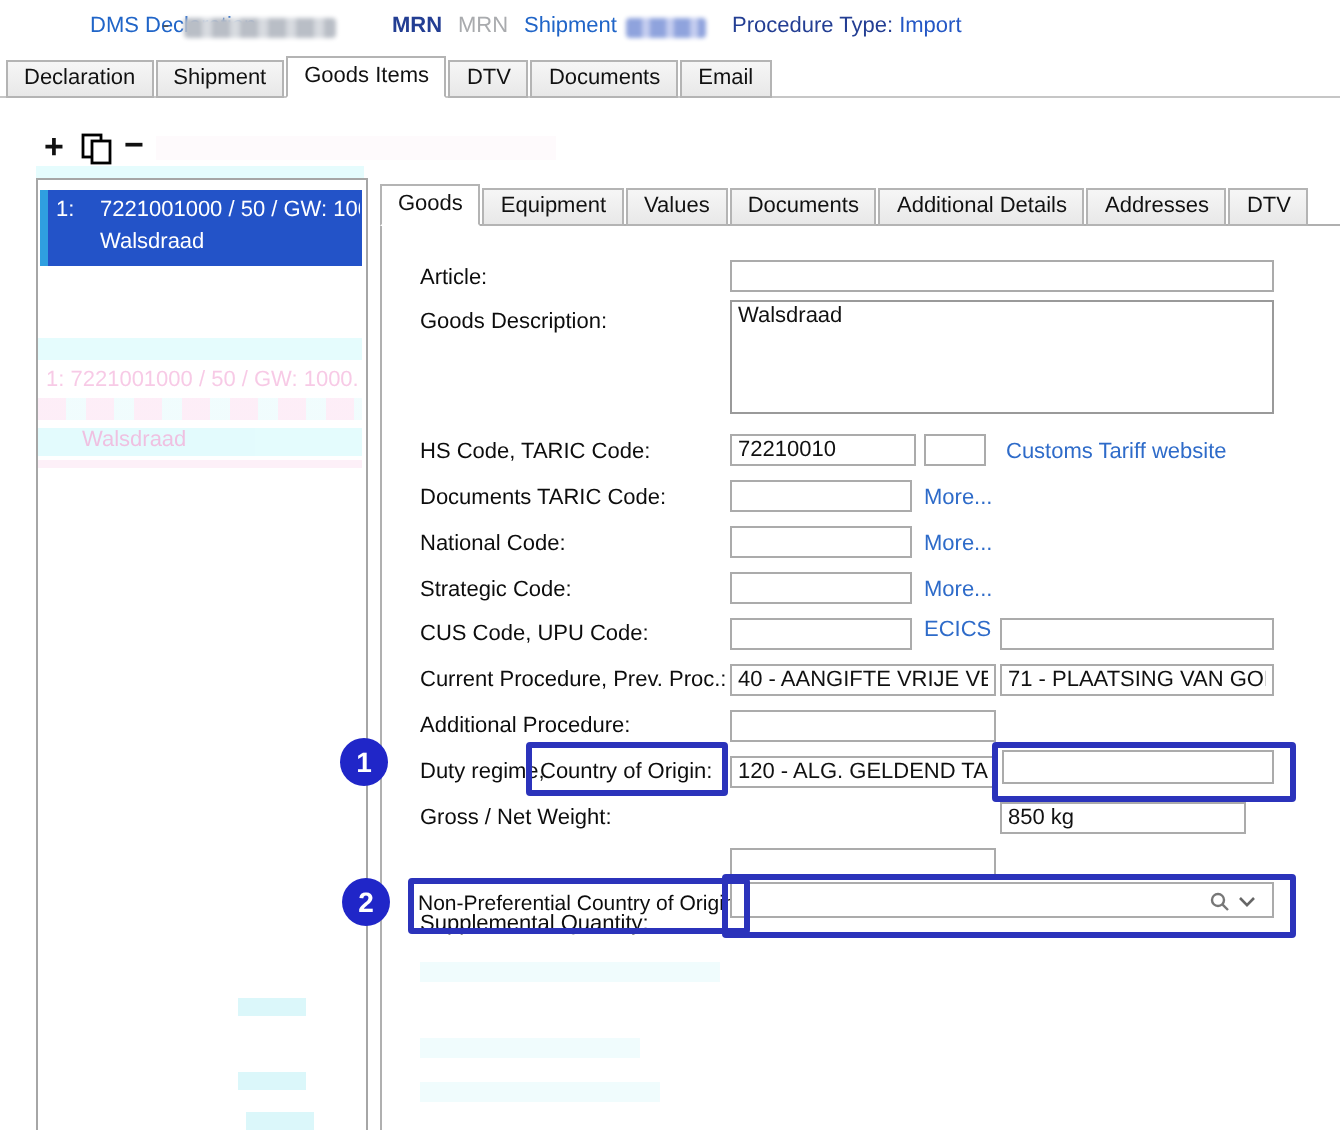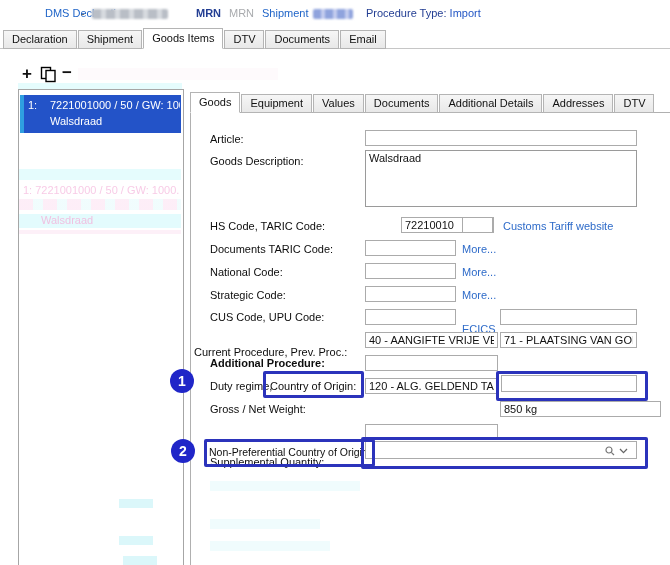--- a/index.html
+++ b/index.html
@@ -113,60 +113,60 @@
     <div class="tab">DTV</div>
   </div>
 
   <span class="abs lbl" style="left:210px;top:133px;">Article:</span>
   <input class="inp" style="left: 365px; top: 130px; width: 272px;" value="">
 
   <span class="abs lbl" style="left:210px;top:155px;">Goods Description:</span>
   <textarea class="txa" style="left: 365px; top: 150px; width: 272px; height: 57px;">Walsdraad</textarea>
 
   <span class="abs lbl" style="left:210px;top:220px;text-align:right;">HS Code, TARIC Code:</span>
-  <input class="inp" style="left: 365px; top: 217px; width: 93px; margin-left: 36px;" value="72210010">
+  <input class="inp" style="left: 365px; top: 217px; width: 93px;" value="72210010">
   <input class="inp" style="left: 462px; top: 217px; width: 31px;" value="">
   <a class="abs lnk" style="left:503px;top:220px;">Customs Tariff website</a>
 
   <span class="abs lbl" style="left:210px;top:243px;">Documents TARIC Code:</span>
   <input class="inp" style="left: 365px; top: 240px; width: 91px;" value="">
   <a class="abs lnk" style="left:462px;top:243px;">More...</a>
 
   <span class="abs lbl" style="left:210px;top:266px;">National Code:</span>
   <input class="inp" style="left: 365px; top: 263px; width: 91px;" value="">
   <a class="abs lnk" style="left:462px;top:266px;">More...</a>
 
   <span class="abs lbl" style="left:210px;top:289px;">Strategic Code:</span>
   <input class="inp" style="left: 365px; top: 286px; width: 91px;" value="">
   <a class="abs lnk" style="left:462px;top:289px;">More...</a>
 
   <span class="abs lbl" style="left:210px;top:311px;">CUS Code, UPU Code:</span>
   <input class="inp" style="left: 365px; top: 309px; width: 91px;" value="">
-  <a class="abs lnk" style="left:462px;top:323px;">ECICS</a>
+  <a class="abs lnk" style="left:462px;top:309px;">ECICS</a>
   <input class="inp" style="left: 500px; top: 309px; width: 137px;" value="">
 
-  <span class="abs lbl" style="left:194px;top:334px;margin-top:12px;">Current Procedure, Prev. Proc.:</span>
+  <span class="abs lbl" style="left:210px;top:334px;">Current Procedure, Prev. Proc.:</span>
   <input class="inp" style="left: 365px; top: 332px; width: 133px;" value="40 - AANGIFTE VRIJE VERKEER">
   <input class="inp" style="left: 500px; top: 332px; width: 137px;" value="71 - PLAATSING VAN GOEDER">
 
-  <span class="abs lbl" style="left:210px;top:357px;font-weight:bold;">Additional Procedure:</span>
+  <span class="abs lbl" style="left:210px;top:357px;">Additional Procedure:</span>
   <input class="inp" style="left: 365px; top: 355px; width: 133px;" value="">
 
   <span class="abs lbl" style="left:210px;top:380px;">Duty regime,</span>
   <span class="abs lbl" style="left:270px;top:380px;">Country of Origin:</span>
   <div class="hbox" style="left:263px;top:371px;width:95px;height:21px;"></div>
   <input class="inp" style="left: 365px; top: 378px; width: 133px;" value="120 - ALG. GELDEND TARIEFCO">
   <input class="inp" style="left: 501px; top: 375px; width: 136px; height: 17px;" value="">
   <div class="hbox" style="left:496px;top:371px;width:146px;height:24px;"></div>
   <div class="callout" style="left:170px;top:369px;">
       <span>1</span>
     </div>
 
   <span class="abs lbl" style="left:210px;top:403px;">Gross / Net Weight:</span>
-  <input class="inp" style="left: 500px; top: 401px; width: 161px;" value="850 kg">
+  <input class="inp" style="left: 500px; top: 401px; width: 123px;" value="850 kg">
 
   <span class="abs lbl" style="left:210px;top:426px;margin-top:30px;">Supplemental Quantity:</span>
   <input class="inp" style="left: 365px; top: 424px; width: 133px;" value="">
 
   <span class="abs lbl" style="left:209px;top:446px;font-size:10.5px;">Non-Preferential Country of Origin</span>
   <div class="hbox" style="left:204px;top:439px;width:165px;height:22px;"></div>
   <input class="inp" style="left: 365px; top: 441px; width: 272px; height: 18px;" value="">
   <span class="combo-icons" style="left:605px;top:446px;">
     <svg width="10" height="10" viewBox="0 0 10 10">
       <circle cx="4" cy="4" r="3" fill="none" stroke="#777" stroke-width="1.2"></circle>

